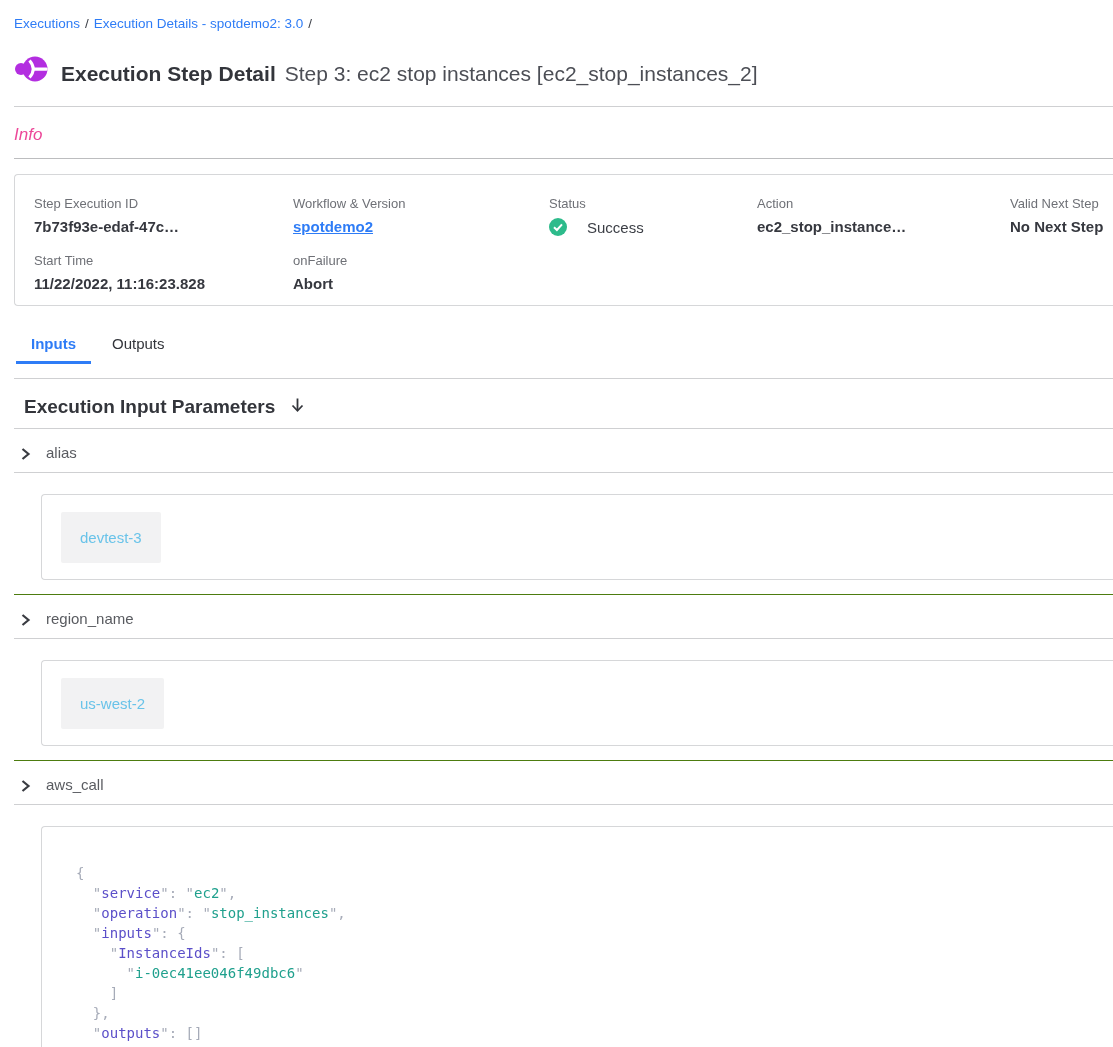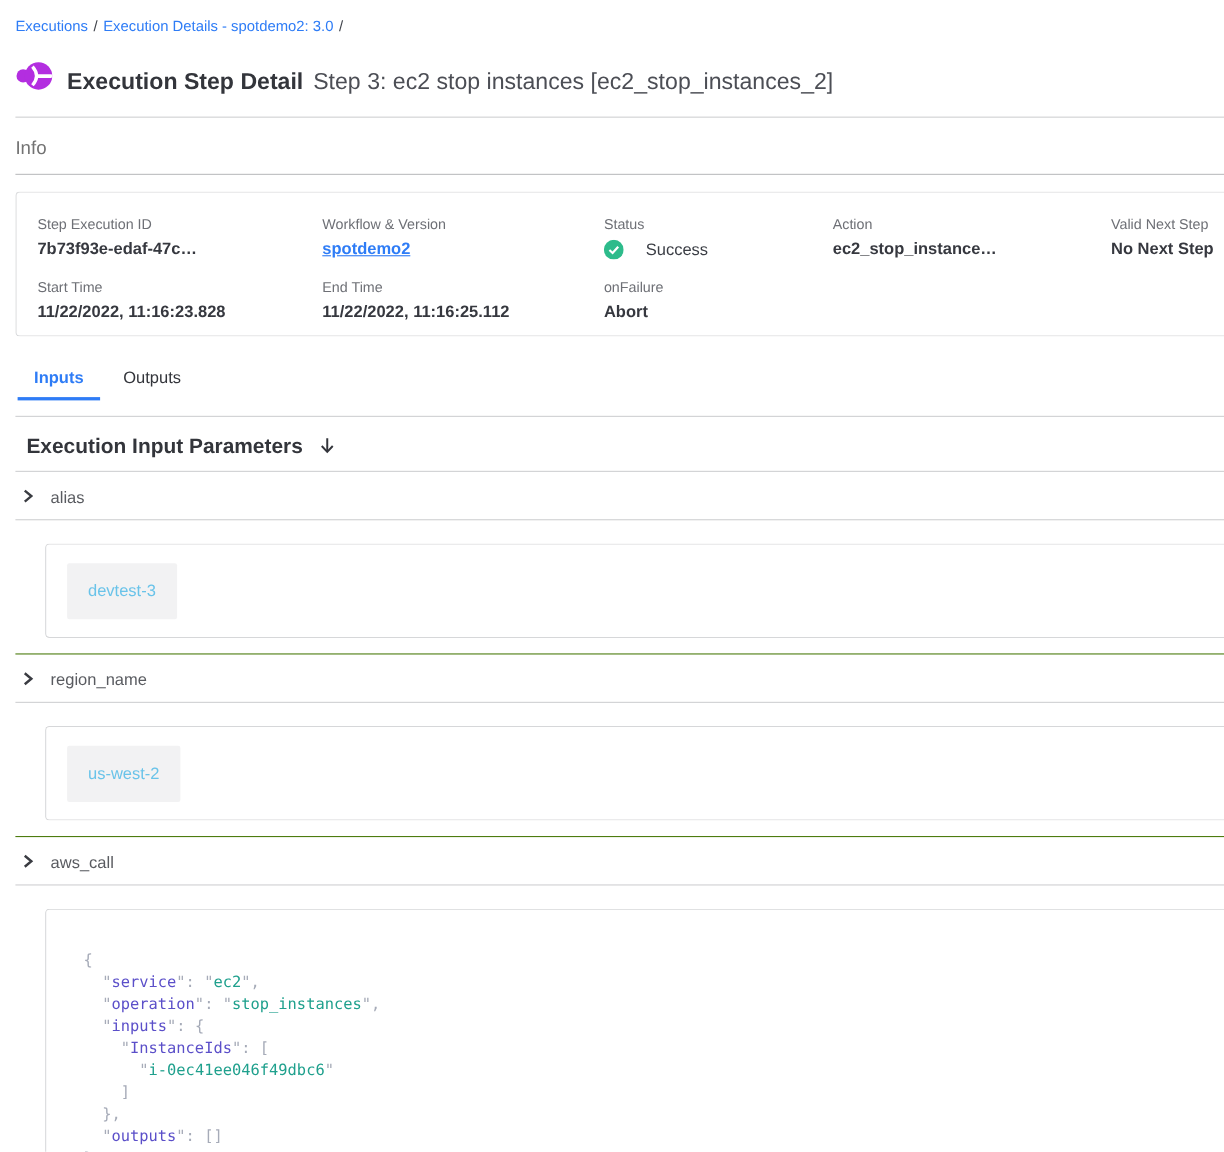--- a/index.html
+++ b/index.html
@@ -9,21 +9,21 @@
   }
   .breadcrumb{margin:16px 0 0 14px;font-size:13.5px;line-height:16px;}
   .crumb{color:#2e7cf6;cursor:pointer;text-decoration:none;}
   .crumb-sep{color:#3f424a;margin:0 5px;}
   .title-row{display:flex;align-items:flex-start;gap:13px;margin:20px 0 0 14px;}
   .logo-icon{width:34px;height:34px;flex:0 0 auto;}
   .title{font-size:21px;font-weight:700;color:#33353b;}
   .subtitle{font-size:21px;font-weight:400;color:#4c4e55;margin-left:9px;}
   hr.divider{border:none;border-top:1px solid #cfd0d2;margin:0 0 0 14px;}
   hr.title-div{margin-top:17px;}
-  h2.info-heading{margin:18px 0 0 14px;font-size:17px;font-weight:400;color:#737373;}
+  h2.info-heading{margin:18px 0 0 14px;font-size:17px;font-weight:400;color:#ec4899;font-style:italic;}
   hr.info-div{margin-top:13px;border-top-color:#bcbdbf;}
   .info-card{
     margin:15px 0 0 14px;width:1105px;height:132px;box-sizing:border-box;
     border:1px solid #d6d7d9;border-right:none;border-radius:4px 0 0 4px;
     padding:21px 0 0 19px;
   }
   .info-grid{display:grid;grid-template-columns:259px 256px 208px 253px auto;row-gap:17px;}
   .cell .lbl{font-size:13px;color:#6e7076;margin-bottom:7px;}
   .cell .val{font-size:15px;font-weight:700;color:#36383f;white-space:nowrap;}
   .cell .val.link{color:#2e7cf6;cursor:pointer;text-decoration:underline;}
@@ -31,21 +31,21 @@
   .tabs{display:flex;gap:6px;margin:22px 0 0 16px;}
   .tab{font-size:15px;padding:7px 15px 9px;color:#33353b;cursor:pointer;border-bottom:3px solid transparent;}
   .tab.active{color:#2e7cf6;font-weight:600;border-bottom-color:#2e7cf6;}
   hr.tabs-div{margin-top:14px;}
   .section-header{margin:17px 0 0 24px;display:flex;align-items:center;gap:15px;}
   .section-title{font-size:19px;font-weight:700;color:#33353b;}
   .sort-arrow{cursor:pointer;}
   hr.section-div{margin-top:10px;}
   .param-section{margin-left:14px;}
   .param-section + .param-section{border-top:1px solid #4d7c0f;margin-top:14px;}
-  .param-header{display:flex;align-items:flex-start;gap:15px;padding:15px 0 11px 6px;border-bottom:1px solid #cfd0d2;cursor:pointer;}
+  .param-header{display:flex;align-items:flex-end;gap:15px;padding:15px 0 11px 6px;border-bottom:1px solid #cfd0d2;cursor:pointer;}
   .param-name{font-size:15px;color:#595b60;}
   .param-box{
     margin:21px 0 14px 27px;border:1px solid #d6d7d9;border-right:none;
     border-radius:4px 0 0 4px;padding:17px 0 16px 19px;
   }
   .chip{display:inline-block;background:#f2f2f3;border-radius:2px;padding:17px 19px;font-size:15px;color:#69c3e9;}
   .param-box.code{padding:36px 0 30px 34px;margin-bottom:0;}
   .json-code{margin:0;font-family:"DejaVu Sans Mono", monospace;font-size:14px;line-height:20px;}
   .code-line{white-space:pre;}
   .tok-p{color:#a6abb8;}
@@ -102,24 +102,20 @@
       </div>
       <div class="cell">
         <div class="lbl">Valid Next Step</div>
         <div class="val text">No Next Step</div>
       </div>
       <div class="cell">
         <div class="lbl">Start Time</div>
         <div class="val text">11/22/2022, 11:16:23.828</div>
       </div>
       <div class="cell">
-        <div class="lbl">End Time</div>
-        <div class="val text">11/22/2022, 11:16:25.112</div>
-      </div>
-      <div class="cell">
         <div class="lbl">onFailure</div>
         <div class="val text">Abort</div>
       </div>
     </div>
 </div>
 
 <div class="tabs" id="tabs">
     <div class="tab active">Inputs</div>
     <div class="tab">Outputs</div>
   </div>

